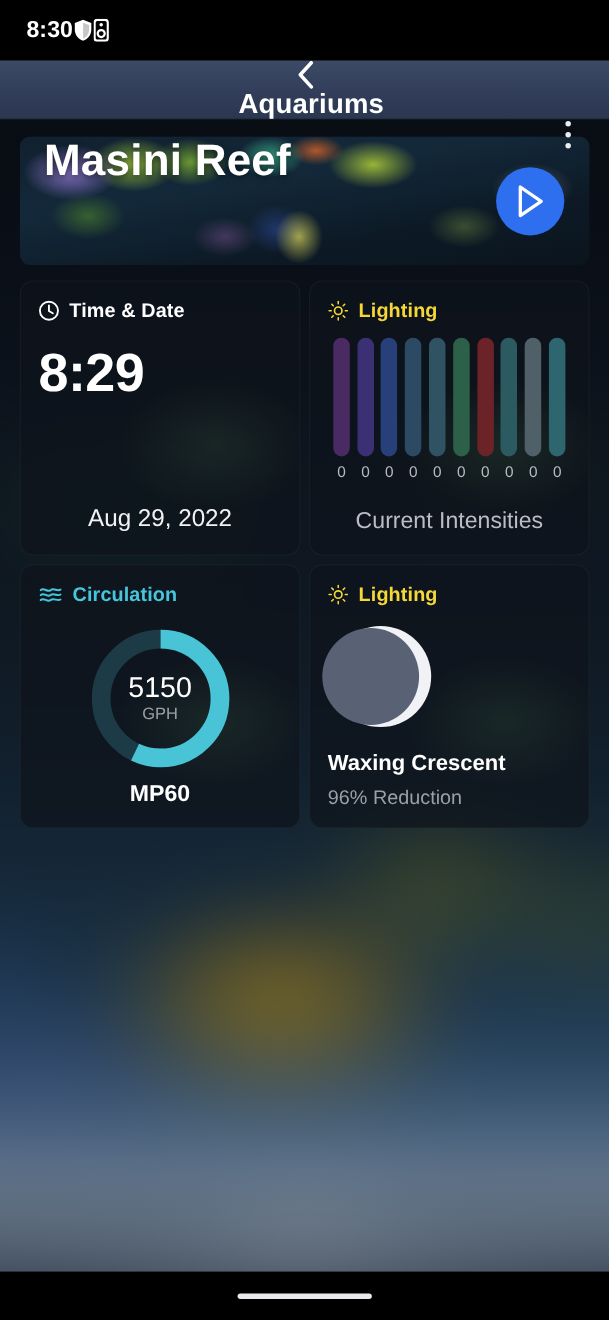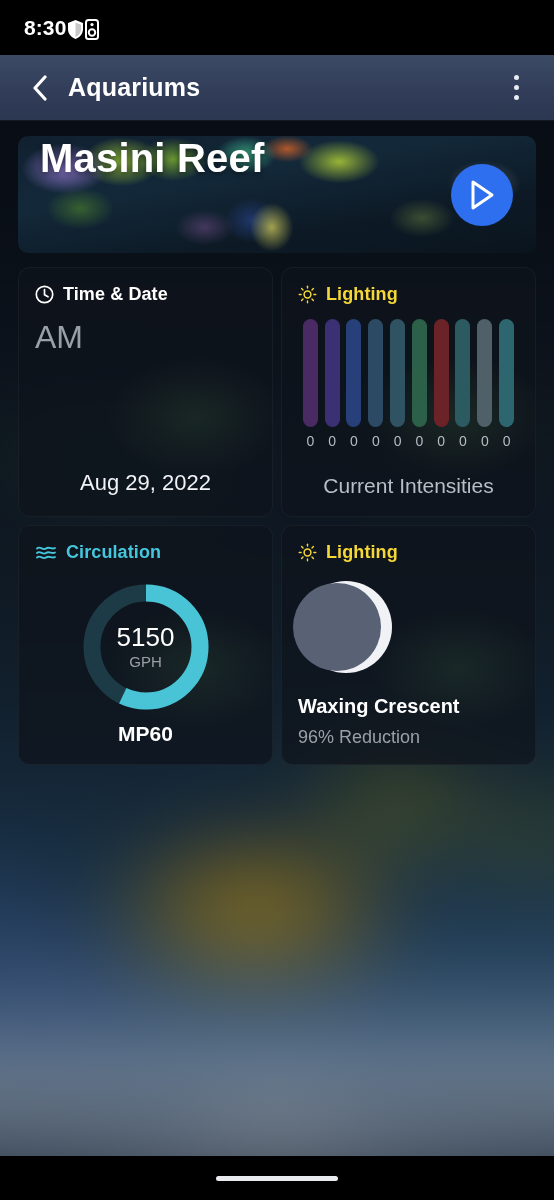--- a/index.html
+++ b/index.html
@@ -33,33 +33,34 @@
   }
   #bg-dim { position:absolute; inset:0; background:linear-gradient(180deg, rgba(5,8,13,.62) 0%, rgba(5,8,13,.35) 30%, rgba(5,8,13,.18) 62%, rgba(5,8,13,.30) 88%, rgba(5,8,13,.55) 100%); }
 
   
   #statusbar {
     position:relative; z-index:5;
     height:55px; background:#000;
     display:flex; align-items:center; justify-content:space-between;
     padding:0 18px 0 24px; color:#fff;
   }
-  .sb-left { display:flex; align-items:flex-end; }
+  .sb-left { display:flex; align-items:center; }
   .sb-right { display:flex; align-items:center; gap:8px; }
   .sb-time { font-size:21px; font-weight:700; letter-spacing:.1px; }
   .sb-pct { font-size:19px; font-weight:700; margin-left:1px; }
   .sb-ico { display:block; }
 
   
   #appbar {
     position:relative; z-index:5;
-    height:65px;
+    height:53px;
     background:linear-gradient(180deg,#3c4a66 0%, #323e59 55%, #2b3751 100%);
     display:flex; align-items:center; padding:0 20px 0 22px;
     box-shadow:0 1px 0 rgba(255,255,255,.05);
+    flex-direction:column;
   }
   #back-btn { width:36px; height:36px; display:flex; align-items:center; justify-content:center; cursor:pointer; }
   #appbar-title { color:#fff; font-size:25px; font-weight:700; margin-left:10px; letter-spacing:.2px; }
   #overflow-btn { margin-left:auto; width:36px; height:40px; display:flex; flex-direction:column; align-items:center; justify-content:center; gap:5px; cursor:pointer; }
   #overflow-btn i { width:5px; height:5px; border-radius:50%; background:#e8ecf3; display:block; }
 
   
   #content { position:relative; z-index:4; padding:0 18px; }
 
   
@@ -226,21 +227,21 @@
   <div id="grid">
 
     <div class="card" id="card-time">
       <div class="card-head">
         <svg width="19" height="19" viewBox="0 0 19 19">
           <circle cx="9.5" cy="9.5" r="8.2" fill="none" stroke="#fff" stroke-width="1.7"></circle>
           <path d="M9.5 4.6 V9.8 L13 11.8" fill="none" stroke="#fff" stroke-width="1.7" stroke-linecap="round"></path>
         </svg>
         <span class="ttl ttl-white">Time &amp; Date</span>
       </div>
-      <div id="time-ampm">AM</div>
+      <div id="time-big">8:29</div>
       <div id="time-date">Aug 29, 2022</div>
     </div>
 
     <div class="card" id="card-lightbars">
       <div class="card-head">
         <svg width="19" height="19" viewBox="0 0 19 19">
           <circle cx="9.5" cy="9.5" r="3.4" fill="none" stroke="#f5d837" stroke-width="1.5"></circle>
           <g stroke="#f5d837" stroke-width="1.4" stroke-linecap="round">
             <path d="M9.5 1.2 V3.1"></path>
               <path d="M9.5 15.9 V17.8"></path>

